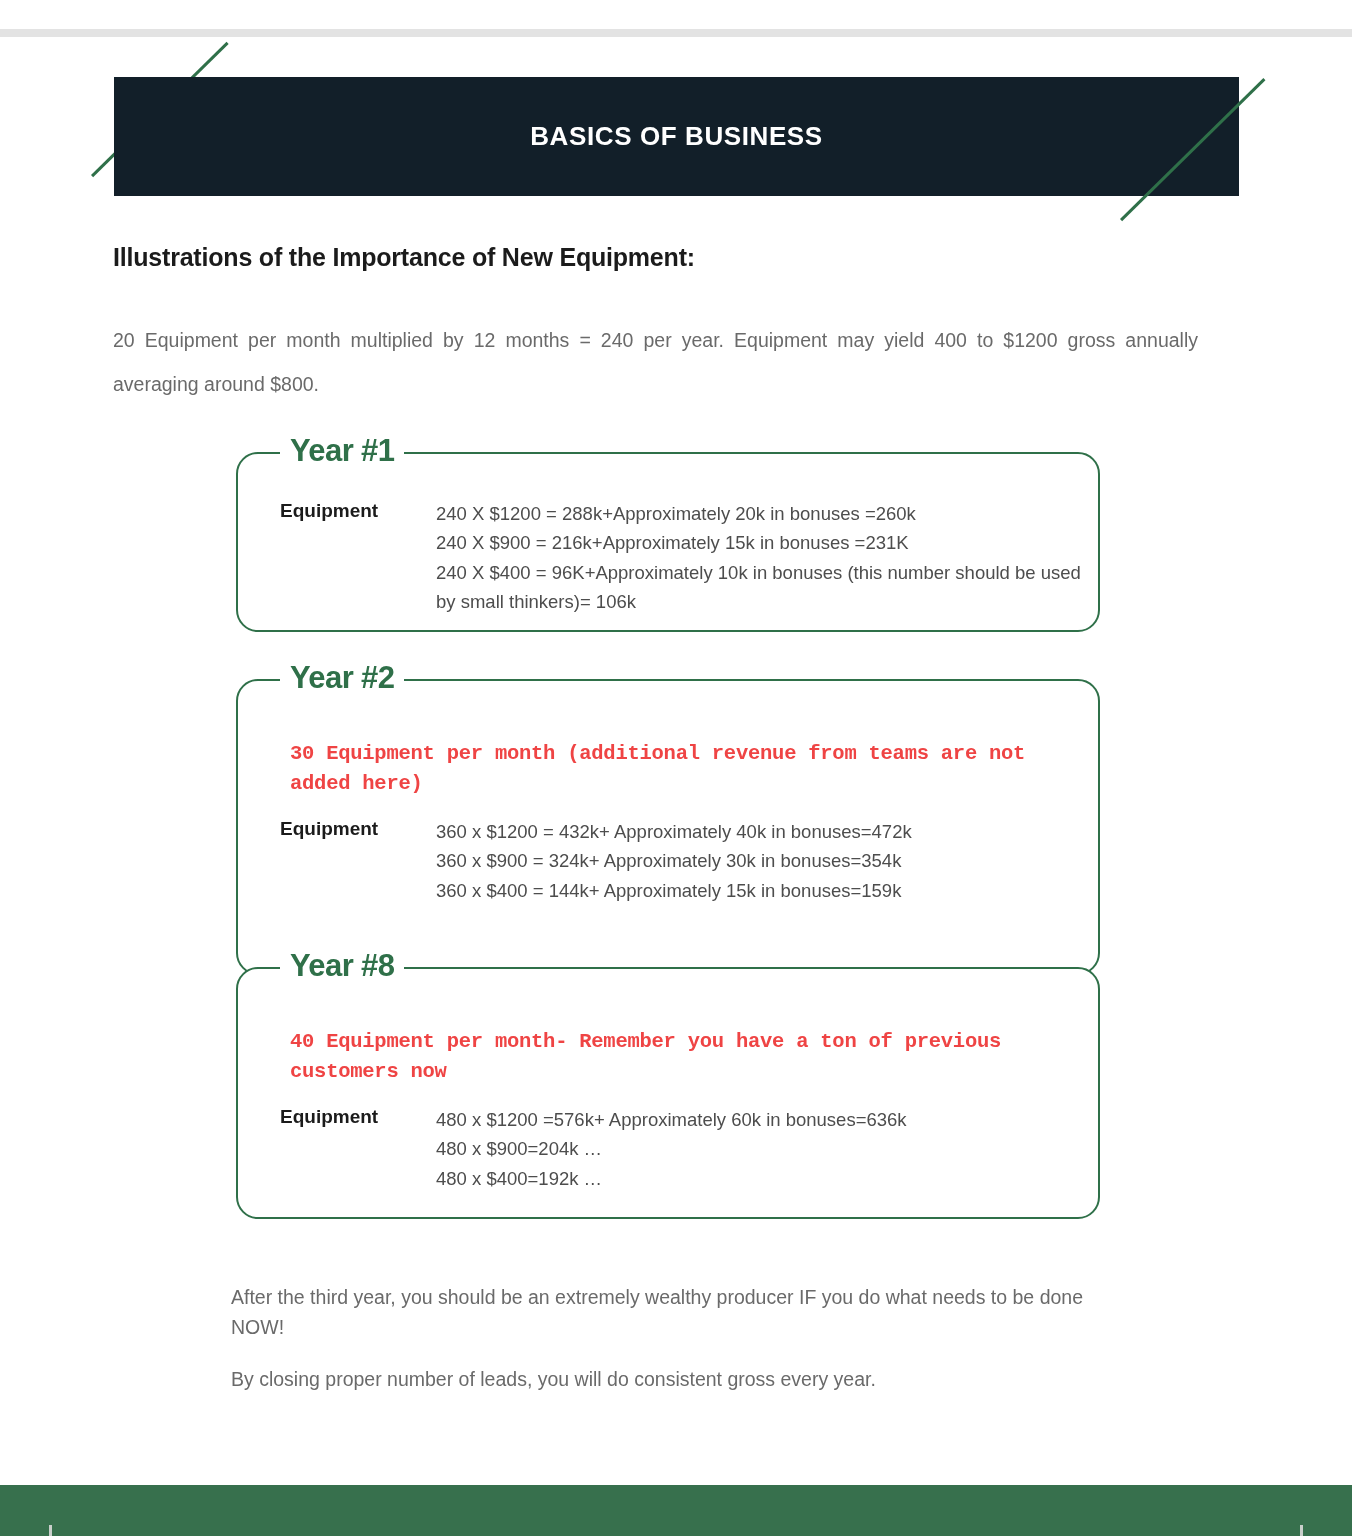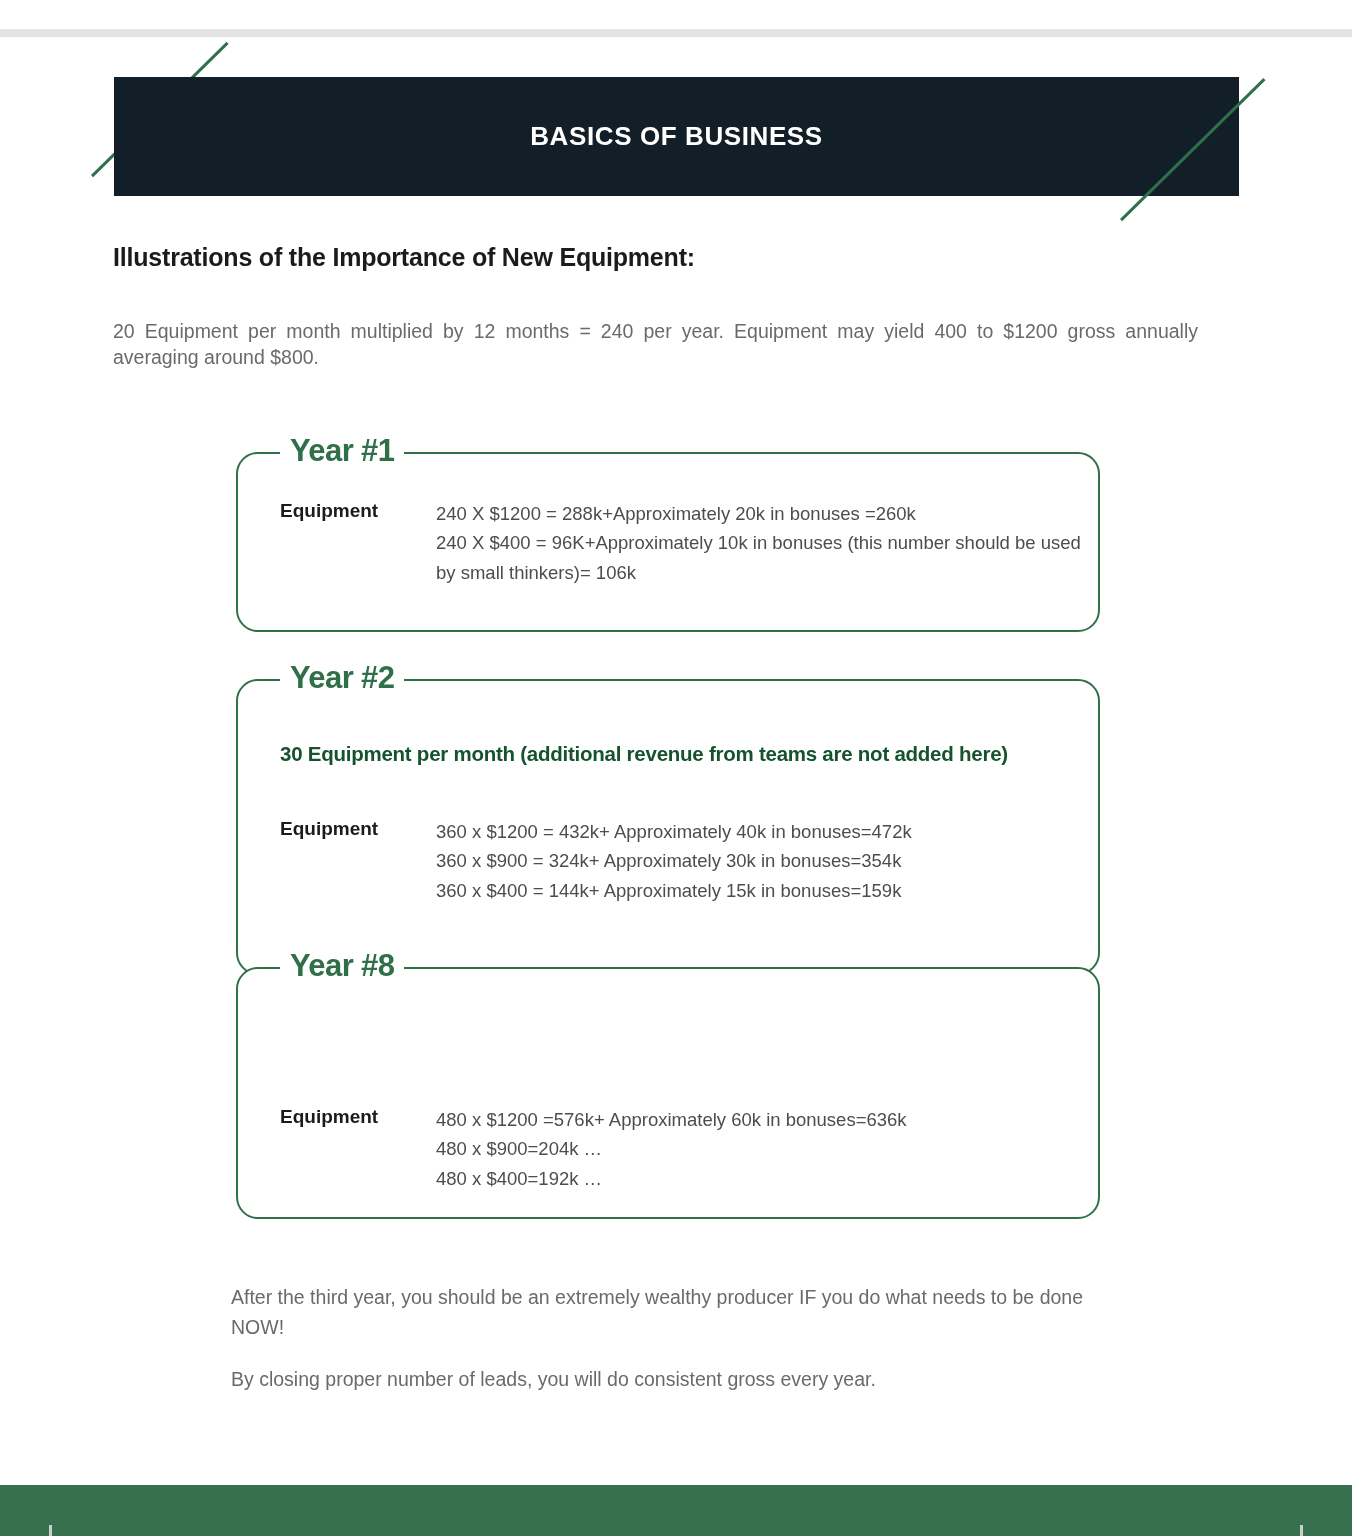--- a/index.html
+++ b/index.html
@@ -89,21 +89,21 @@
     font-weight: 700;
     color: #1b1b1b;
     letter-spacing: -0.2px;
   }
   .intro-para {
     position: absolute;
     left: 113px;
     top: 289px;
     width: 1085px;
     font-size: 19.5px;
-    line-height: 26px;
+    line-height: 44px;
     color: #6a6a6a;
     text-align: justify;
   }
 
   
   .year-box {
     position: absolute;
     left: 236px;
     width: 864px;
     border: 2px solid #2f7049;
@@ -122,27 +122,28 @@
     font-weight: 800;
     letter-spacing: -0.6px;
     line-height: 40px;
   }
   .box1 { top: 423px; height: 180px; }
   .box2 { top: 650px; height: 296px; }
   .box3 { top: 938px; height: 252px; }
 
   .sub-headline {
     position: absolute;
-    left: 42px;
+    left: 52px;
     width: 770px;
     font-size: 20.5px;
     font-weight: 700;
     line-height: 30px;
-    color: #14532d;
+    color: #ef4444;
     letter-spacing: -0.25px;
+    font-family: Liberation Mono, monospace;
   }
   .row-label {
     position: absolute;
     left: 42px;
     font-size: 19px;
     font-weight: 700;
     color: #1b1b1b;
   }
   .row-lines {
     position: absolute;
@@ -203,37 +204,39 @@
 
     <div class="section-title">Illustrations of the Importance of New Equipment:</div>
 
     <div class="intro-para">20 Equipment per month multiplied by 12 months = 240 per year. Equipment may yield 400 to $1200 gross annually averaging around $800.</div>
 
     <div class="year-box box1">
       <div class="year-legend">Year #1</div>
       <div class="row-label" style="top:46px;">Equipment</div>
       <div class="row-lines" style="top:45px;">
         <div>240 X $1200 = 288k+Approximately 20k in bonuses =260k</div>
+        <div>240 X $900 = 216k+Approximately 15k in bonuses =231K</div>
         <div>240 X $400 = 96K+Approximately 10k in bonuses (this number should be used by small thinkers)= 106k</div>
       </div>
     </div>
 
     <div class="year-box box2">
       <div class="year-legend">Year #2</div>
       <div class="sub-headline" style="top:58px;">30 Equipment per month (additional revenue from teams are not added here)</div>
       <div class="row-label" style="top:137px;">Equipment</div>
       <div class="row-lines" style="top:136px;">
         <div>360 x $1200 = 432k+ Approximately 40k in bonuses=472k</div>
         <div>360 x $900 = 324k+ Approximately 30k in bonuses=354k</div>
         <div>360 x $400 = 144k+ Approximately 15k in bonuses=159k</div>
       </div>
     </div>
 
     <div class="year-box box3">
       <div class="year-legend">Year #8</div>
+      <div class="sub-headline" style="top:58px;">40 Equipment per month- Remember you have a ton of previous customers now</div>
       <div class="row-label" style="top:137px;">Equipment</div>
       <div class="row-lines" style="top:136px;">
         <div>480 x $1200 =576k+ Approximately 60k in bonuses=636k</div>
         <div>480 x $900=204k …</div>
         <div>480 x $400=192k …</div>
       </div>
     </div>
 
     <div class="closing closing-1">After the third year, you should be an extremely wealthy producer IF you do what needs to be done NOW!</div>
     <div class="closing closing-2">By closing proper number of leads, you will do consistent gross every year.</div>

